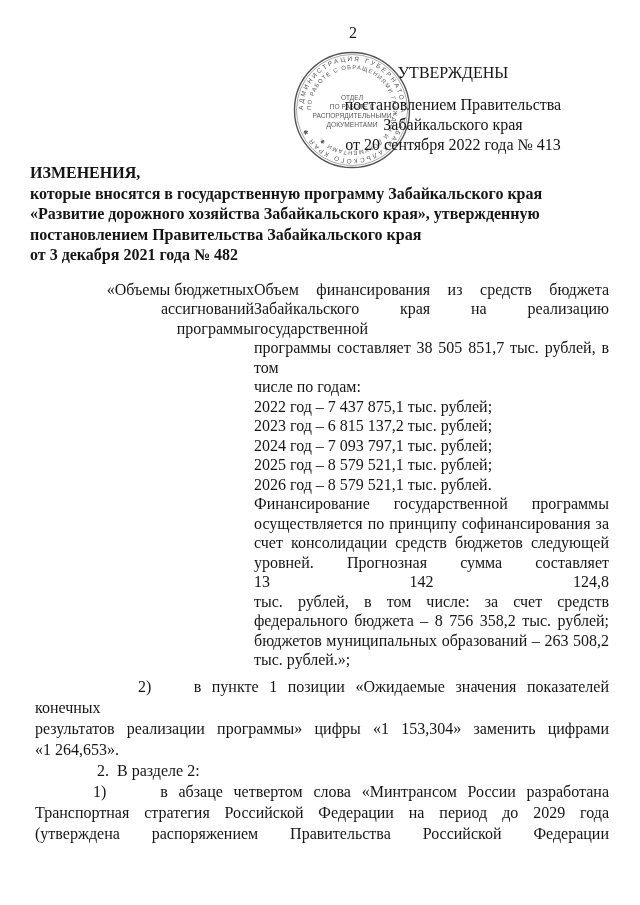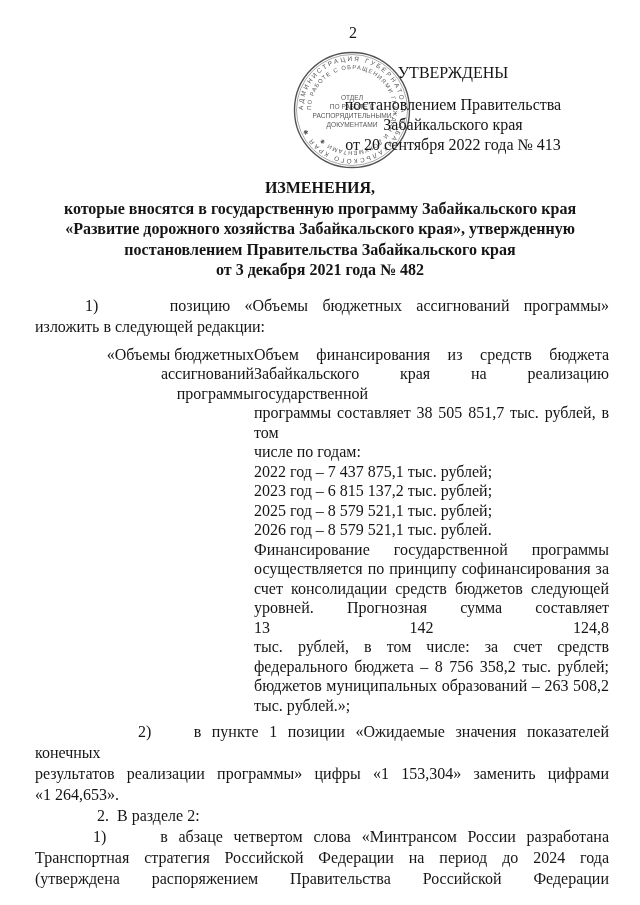--- a/index.html
+++ b/index.html
@@ -18,22 +18,22 @@
   .stamp {
     position:absolute; left:292px; top:50px; width:120px; height:120px;
     opacity:.88;
   }
   .approval {
     position:absolute; left:333px; top:63px; width:240px;
     text-align:center; font-size:16px; line-height:20px;
   }
   .approval .first { margin-bottom:12px; }
   .title-block {
-    text-align:center; font-weight:bold; font-size:16px; line-height:20.5px;
-    margin:15px 30px 14px 30px;
+    font-weight:bold; font-size:16px; line-height:20.5px;
+    margin:0 30px 14px 30px;
   }
   .content { padding:0 31px 0 35px; font-size:16px; }
   .para { text-align:justify; line-height:21px; }
   .jl  { text-align:justify; text-align-last:justify; }
   .jle { text-align:justify; text-align-last:left; }
   .i50 { text-indent:50px; }
   .i58 { text-indent:58px; }
   .i62 { text-indent:62px; }
   .i103{ text-indent:103px; }
   .tbl { display:flex; margin:8px 0 6px 49px; line-height:19.5px; }
@@ -84,34 +84,31 @@
     <div>ИЗМЕНЕНИЯ,</div>
     <div>которые вносятся в государственную программу Забайкальского края</div>
     <div>«Развитие дорожного хозяйства Забайкальского края», утвержденную</div>
     <div>постановлением Правительства Забайкальского края</div>
     <div>от 3 декабря 2021 года № 482</div>
   </div>
 
   <div class="content">
 
 
-    <div class="para">
-      <div class="jl i50">1)&nbsp;&nbsp;&nbsp;&nbsp;&nbsp;позицию «Объемы бюджетных ассигнований программы»</div>
-      <div class="jle">изложить в следующей редакции:</div>
-    </div>
 
     <div class="tbl">
       <div class="tbl-left">«Объемы бюджетных ассигнований программы</div>
       <div class="tbl-right">
         <div class="jl">Объем финансирования из средств бюджета</div>
         <div class="jl">Забайкальского края на реализацию государственной</div>
         <div class="jl">программы составляет 38&nbsp;505&nbsp;851,7 тыс. рублей, в том</div>
         <div class="jle">числе по годам:</div>
         <div class="jle">2022 год – 7&nbsp;437&nbsp;875,1 тыс. рублей;</div>
         <div class="jle">2023 год – 6&nbsp;815&nbsp;137,2 тыс. рублей;</div>
+        <div class="jle">2024 год – 7&nbsp;093&nbsp;797,1 тыс. рублей;</div>
         <div class="jle">2025 год – 8&nbsp;579&nbsp;521,1 тыс. рублей;</div>
         <div class="jle">2026 год – 8&nbsp;579&nbsp;521,1 тыс. рублей.</div>
         <div class="jl">Финансирование государственной программы</div>
         <div class="jl">осуществляется по принципу софинансирования за</div>
         <div class="jl">счет консолидации средств бюджетов следующей</div>
         <div class="jl">уровней. Прогнозная сумма составляет 13&nbsp;142&nbsp;124,8</div>
         <div class="jl">тыс. рублей, в том числе: за счет средств</div>
         <div class="jl">федерального бюджета – 8&nbsp;756&nbsp;358,2 тыс. рублей;</div>
         <div class="jl">бюджетов муниципальных образований – 263&nbsp;508,2</div>
         <div class="jle">тыс. рублей.»;</div>
@@ -123,19 +120,19 @@
       <div class="jl">результатов реализации программы» цифры «1&nbsp;153,304» заменить цифрами</div>
       <div class="jle">«1&nbsp;264,653».</div>
     </div>
 
     <div class="para">
       <div class="jle i62">2.&nbsp;&nbsp;В разделе 2:</div>
     </div>
 
     <div class="para">
       <div class="jl i58">1)&nbsp;&nbsp;&nbsp;&nbsp;&nbsp;в абзаце четвертом слова «Минтрансом России разработана</div>
-      <div class="jl">Транспортная стратегия Российской Федерации на период до 2024 года</div>
+      <div class="jl">Транспортная стратегия Российской Федерации на период до 2029 года</div>
       <div class="jl">(утверждена распоряжением Правительства Российской Федерации</div>
 
     </div>
 
   </div>
 </div>
 
 </body></html>

